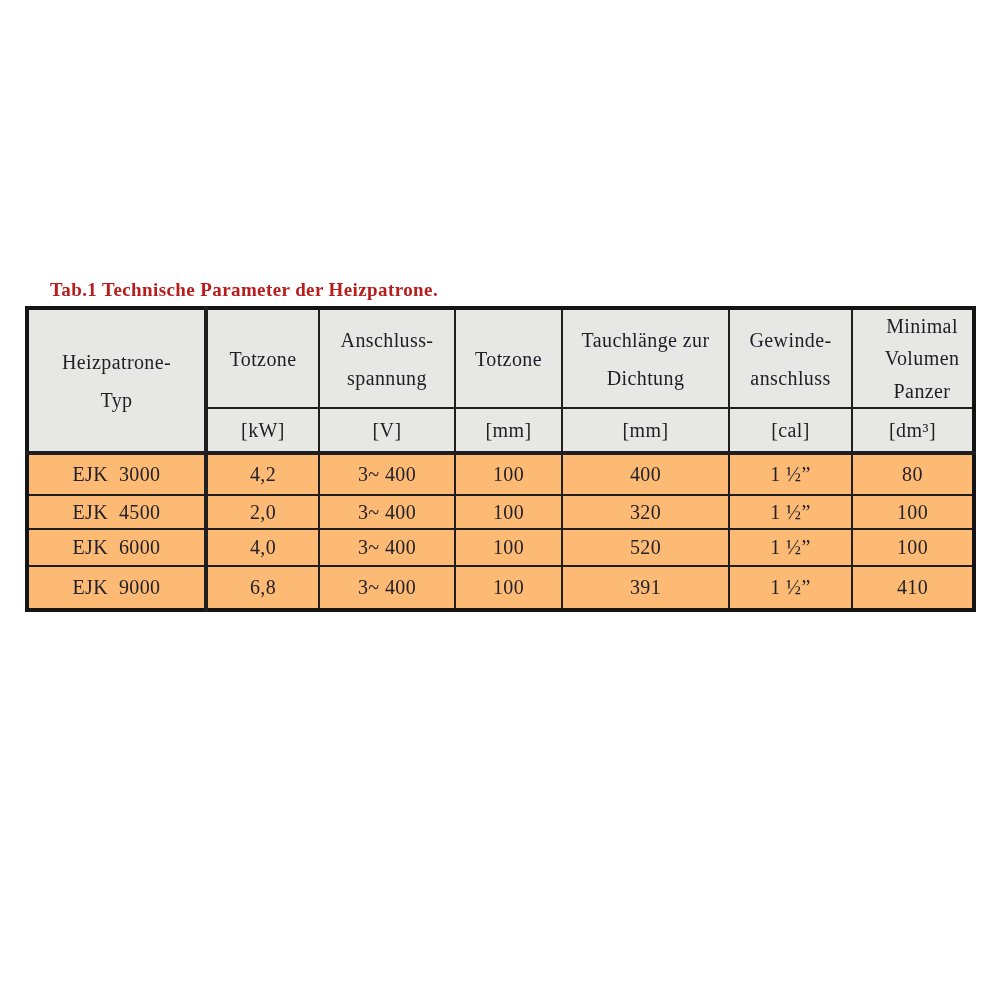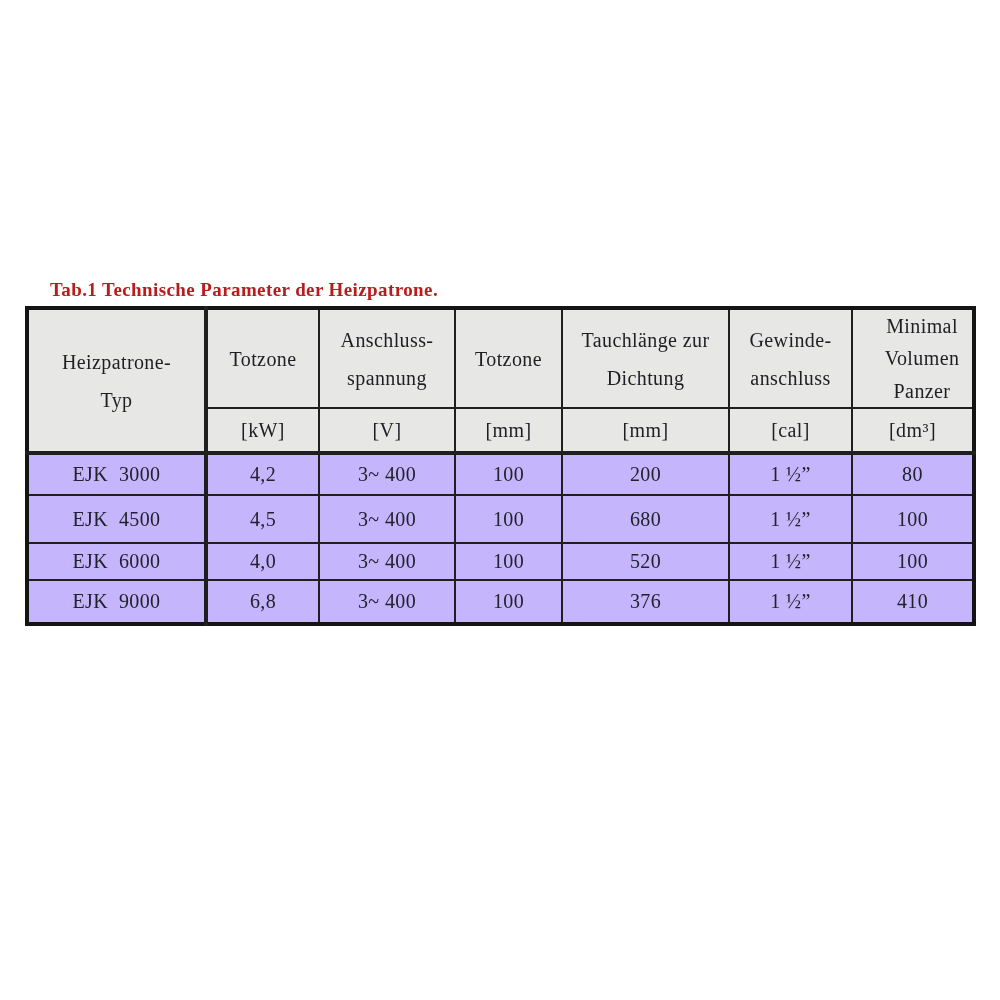--- a/index.html
+++ b/index.html
@@ -45,27 +45,27 @@
     padding: 0;
     overflow: hidden;
   }
   
   .param-table th {
     background: #e7e7e5;
     color: #1e1e24;
   }
   
   .param-table td {
-    background: #c4b5fd;
+    background: #fdba74;
     color: #22222a;
   }
   tr.row-names { height: 99px; }
   tr.row-units { height: 45px; }
   tr.row-d1 { height: 42px; }
-  tr.row-d2 { height: 48px; }
+  tr.row-d2 { height: 34px; }
   tr.row-d3 { height: 37px; }
   tr.row-d4 { height: 44px; }
 
   .row-names th { line-height: 1.9; white-space: pre-line; }
   .row-names th.tight { line-height: 1.62; padding-left: 19px; }
   .thick-right { border-right-width: 4px !important; }
   .thick-bottom { border-bottom-width: 4px !important; }
   td.typ { white-space: pre; }
 </style>
 </head>
@@ -108,47 +108,47 @@
         <th class="thick-bottom">[mm]</th>
         <th class="thick-bottom">[cal]</th>
         <th class="thick-bottom">[dm³]</th>
       </tr>
 
       <tr class="row-d1">
         <td class="typ thick-right">EJK  3000</td>
         <td>4,2</td>
         <td>3~ 400</td>
         <td>100</td>
-        <td>200</td>
+        <td>400</td>
         <td>1 ½”</td>
         <td>80</td>
       </tr>
       <tr class="row-d2">
         <td class="typ thick-right">EJK  4500</td>
-        <td>4,5</td>
+        <td>2,0</td>
         <td>3~ 400</td>
         <td>100</td>
-        <td>680</td>
+        <td>320</td>
         <td>1 ½”</td>
         <td>100</td>
       </tr>
       <tr class="row-d3">
         <td class="typ thick-right">EJK  6000</td>
         <td>4,0</td>
         <td>3~ 400</td>
         <td>100</td>
         <td>520</td>
         <td>1 ½”</td>
         <td>100</td>
       </tr>
       <tr class="row-d4">
         <td class="typ thick-right">EJK  9000</td>
         <td>6,8</td>
         <td>3~ 400</td>
         <td>100</td>
-        <td>376</td>
+        <td>391</td>
         <td>1 ½”</td>
         <td>410</td>
       </tr>
     </tbody>
   </table>
 
 </div>
 
 </body></html>

